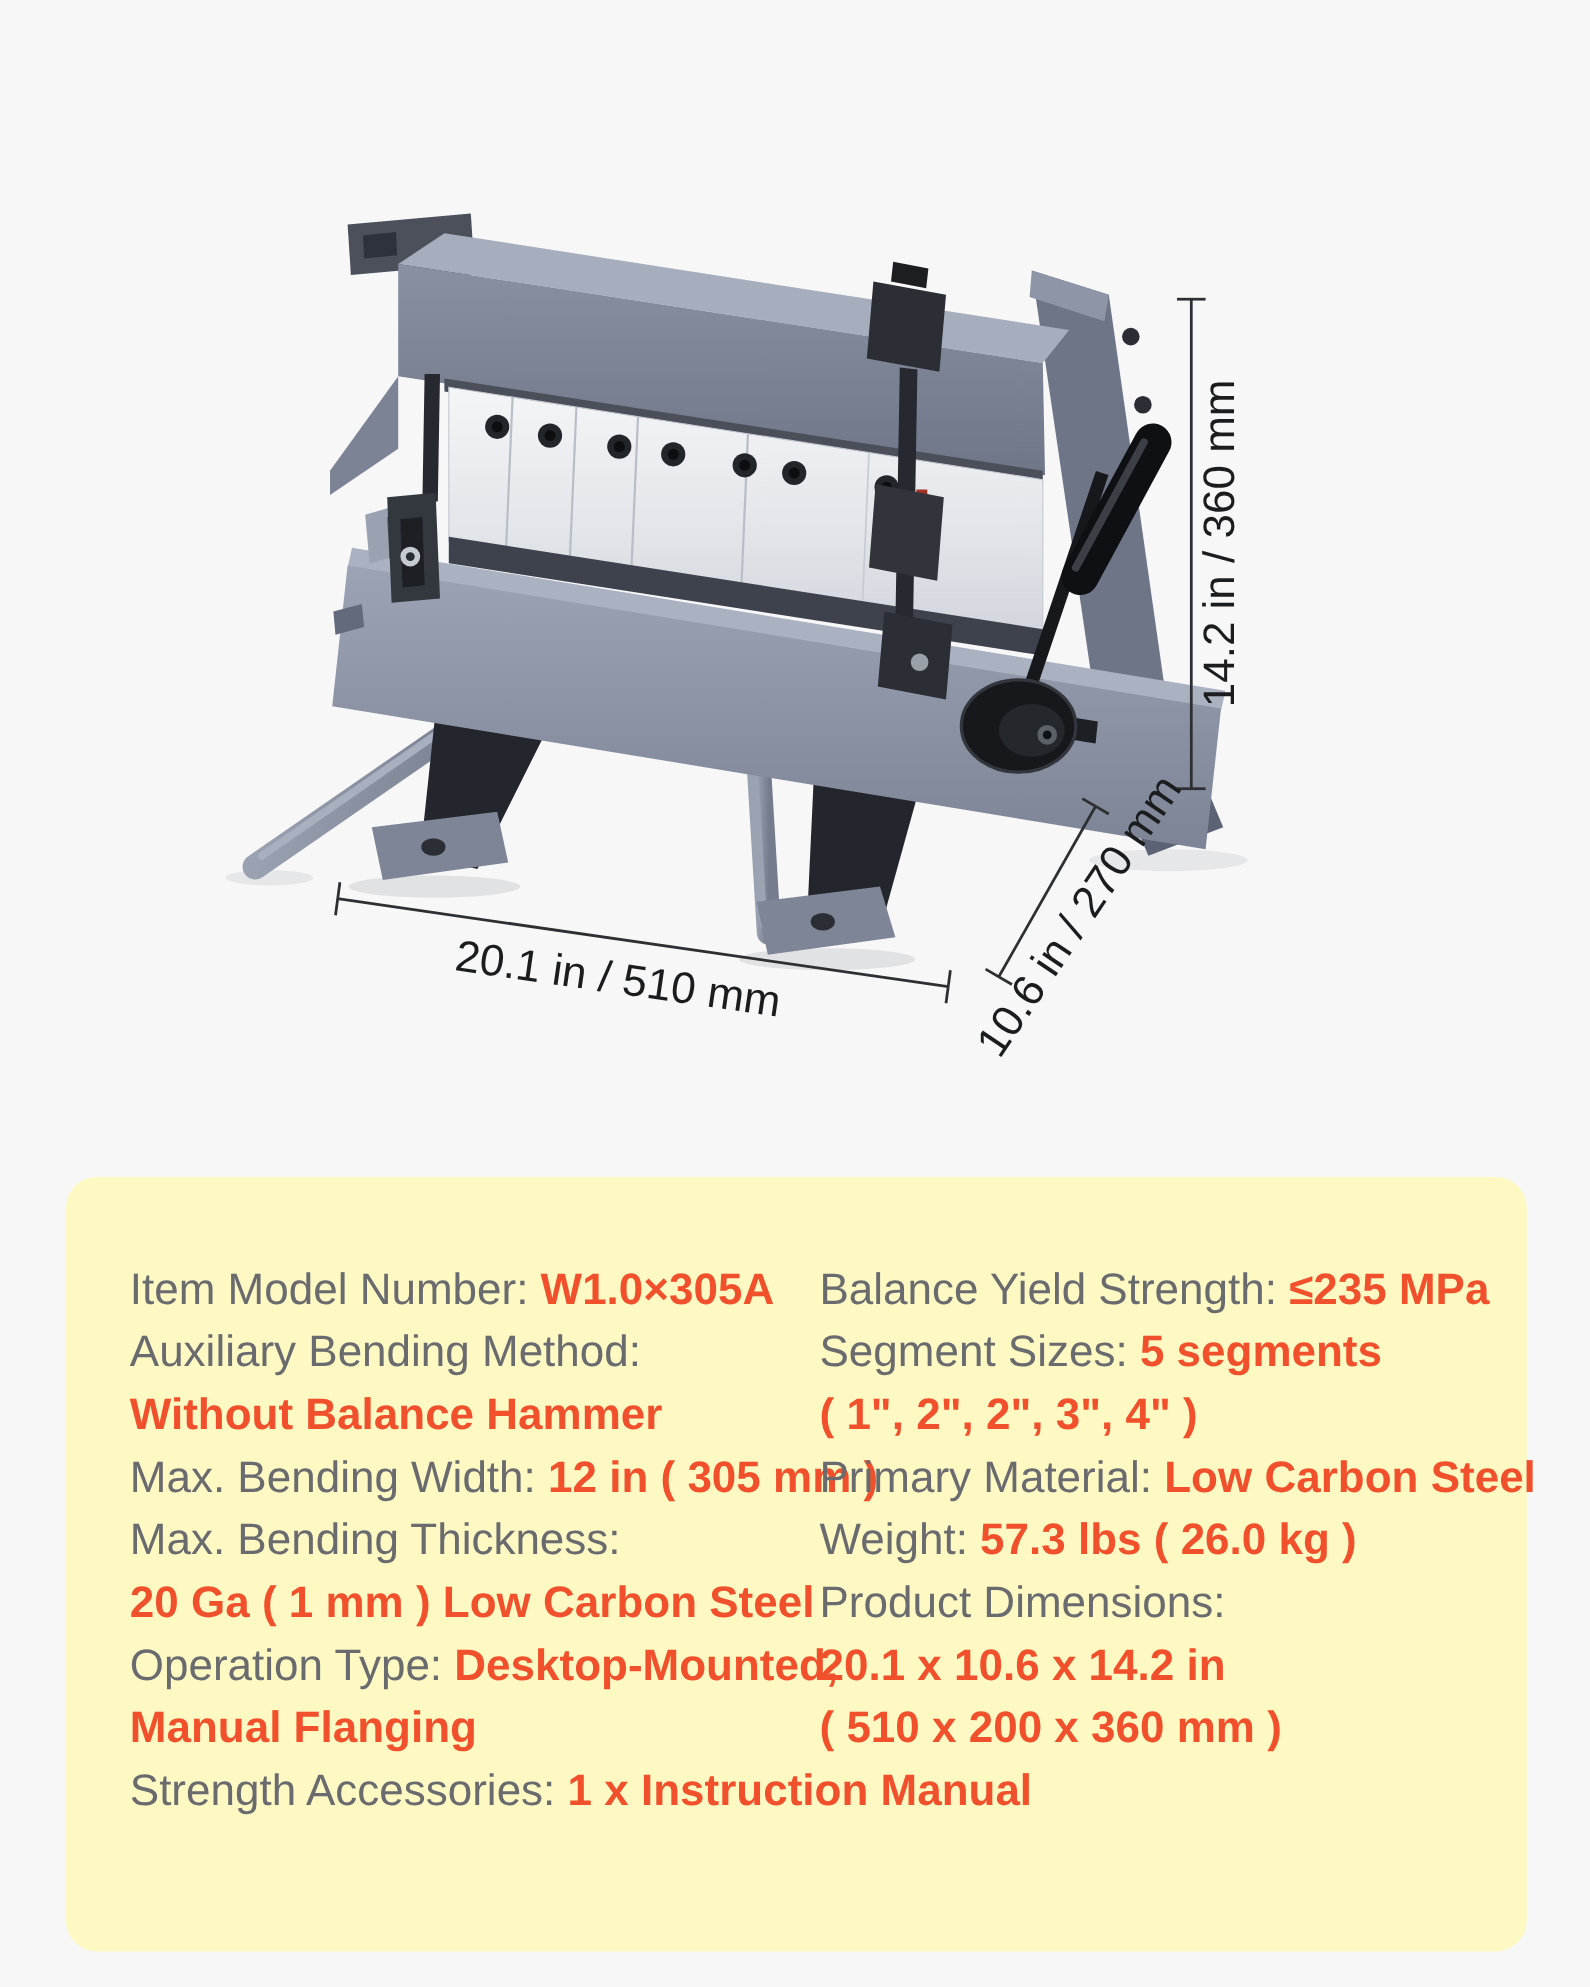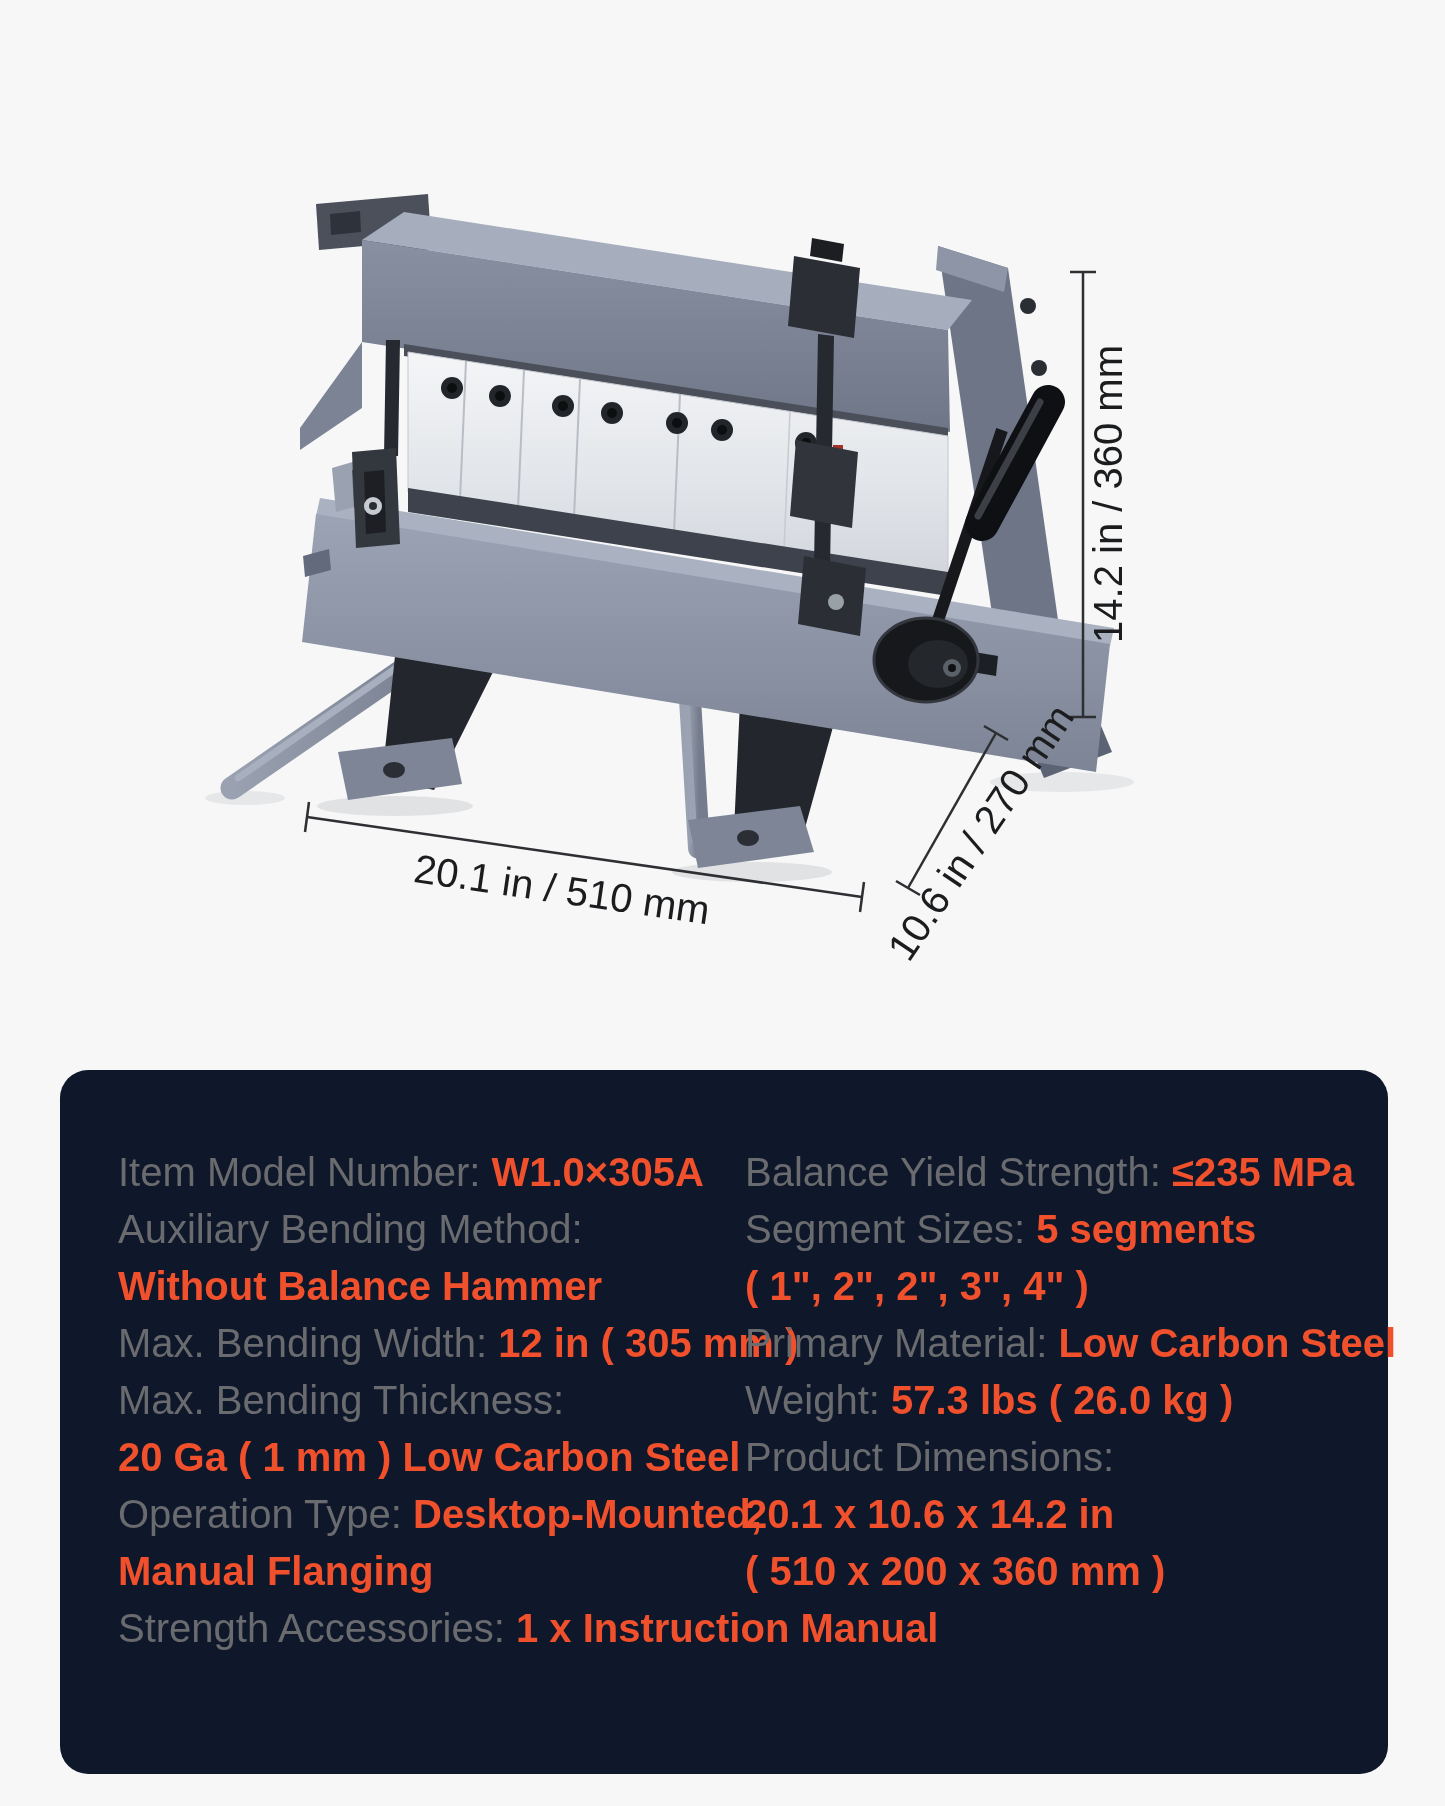--- a/index.html
+++ b/index.html
@@ -8,21 +8,21 @@
     width:1445px;height:1806px;
     background:#f7f7f8;
     font-family:"Liberation Sans","DejaVu Sans",sans-serif;
     overflow:hidden;
   }
   .photo-svg{position:absolute;left:0;top:0;}
   .spec-card{
     position:absolute;
     left:60px;top:1070px;
     width:1328px;height:704px;
-    background:#0f172a;
+    background:#fef9c3;
     border-radius:28px;
   }
   .spec-col{
     position:absolute;
     top:74px;
     white-space:nowrap;
   }
   .spec-col-left{left:58px;}
   .spec-col-right{left:685px;}
   .spec-line{

